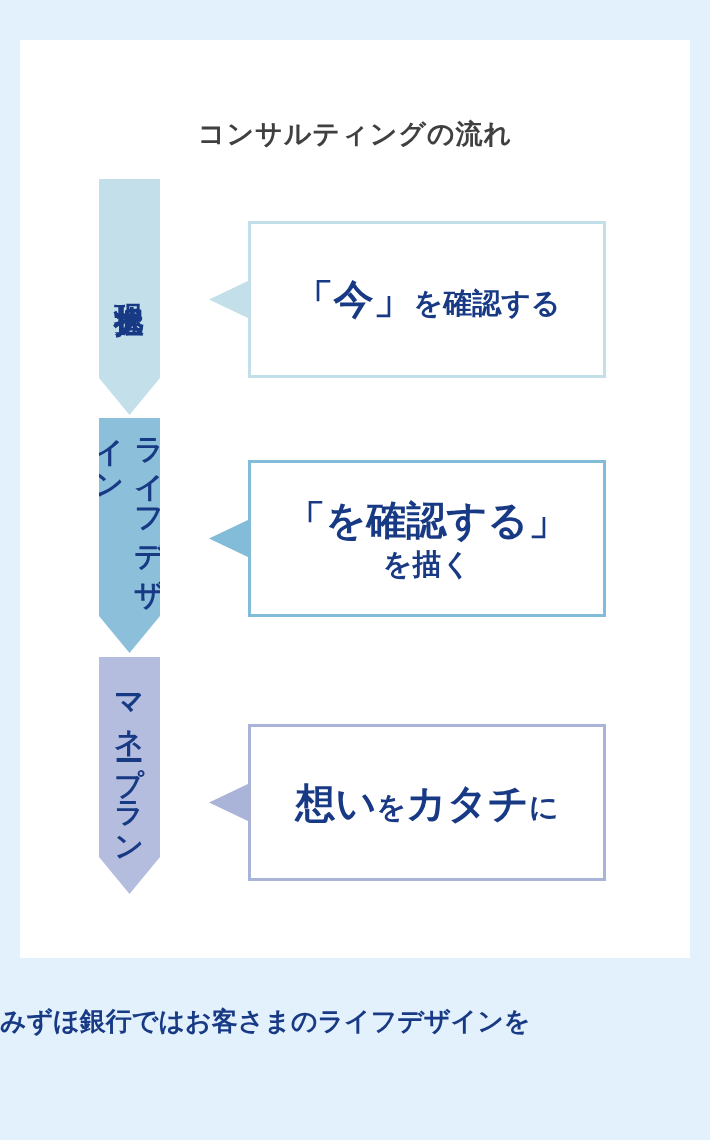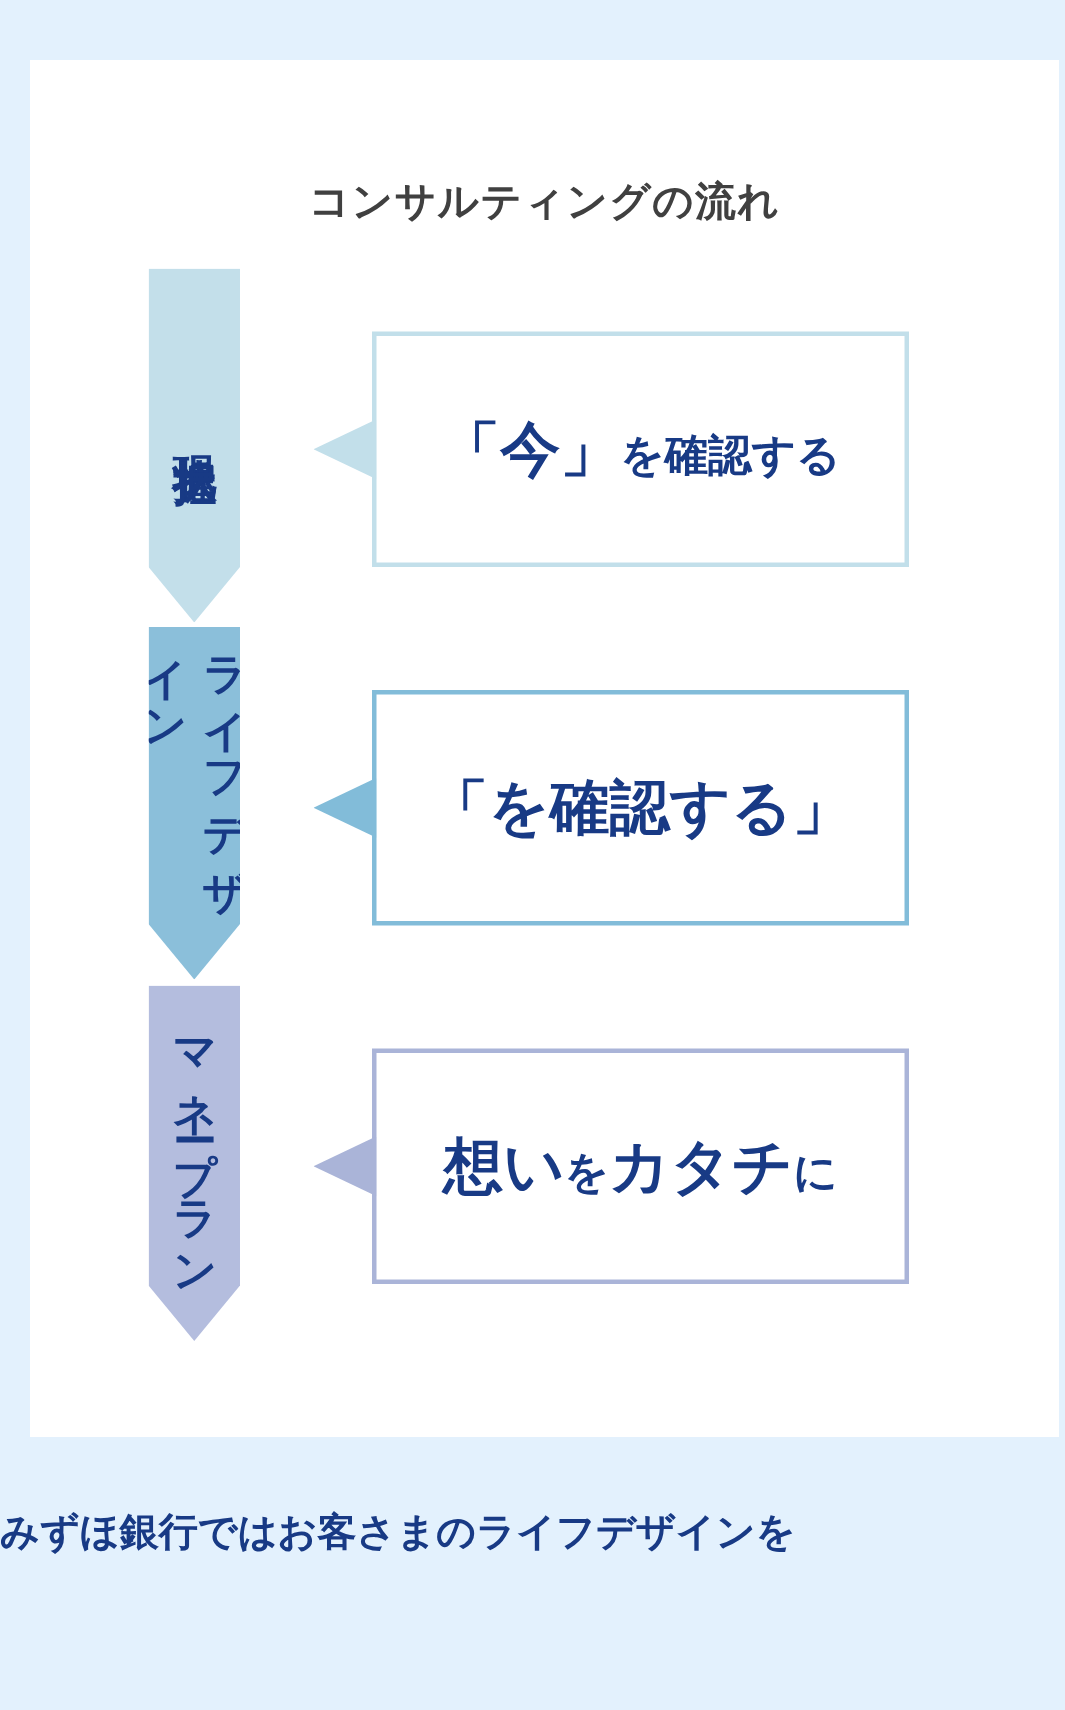--- a/index.html
+++ b/index.html
@@ -5,21 +5,20 @@
   html,body{margin:0;padding:0;}
   body{background:#e3f1fd;}
   .page{
     position:relative;width:710px;height:1140px;overflow:hidden;
     background:var(--background,#e3f1fd);
     font-family:"Liberation Sans",sans-serif;
   }
   .card{
     position:absolute;left:20px;top:40px;width:670px;height:918px;
     background:var(--card,#ffffff);
-    padding-left:16px;
   }
   .title{
     position:absolute;left:0;top:76px;width:100%;margin:0;
     text-align:center;font-size:27px;font-weight:600;
     color:var(--title-text,#404040);letter-spacing:1px;
   }
   .arrow{
     position:absolute;left:79px;width:61px;box-sizing:border-box;
     display:flex;justify-content:center;align-items:center;
     padding-bottom:26px;
@@ -34,21 +33,21 @@
     font-size:29px;font-weight:bold;letter-spacing:2px;
     color:var(--navy-text,#183a85);
   }
   .bubble{
     position:absolute;left:228px;width:358px;height:157px;box-sizing:border-box;
     background:#ffffff;border:3px solid var(--bubble-color);
     display:flex;flex-direction:column;justify-content:center;align-items:center;
   }
   .bubble-1{top:181px;font-family:Liberation Serif, serif;}
   .bubble-2{top:420px;}
-  .bubble-3{top:659px;}
+  .bubble-3{top:684px;}
   .bubble-tail{
     position:absolute;left:-42px;top:50%;margin-top:-20px;
     width:42px;height:40px;background:var(--bubble-color);
     clip-path:polygon(100% 0,0 50%,100% 100%);
   }
   .bubble-content{width:100%;}
   .bubble-line{
     text-align:center;font-weight:bold;line-height:1.3;
     color:var(--navy-text,#183a85);
   }
@@ -81,20 +80,21 @@
     <div class="bubble bubble-1" style="--arrow-color: #c3dfea; --bubble-color: #c2dfea;">
       <span class="bubble-tail"></span>
       <div class="bubble-content">
           <div class="bubble-line"><span class="seg-lg">「今」</span><span class="seg-sm">を確認する</span></div>
         </div>
     </div>
     <div class="bubble bubble-2" style="--arrow-color: #8bbfda; --bubble-color: #82bcd9;">
       <span class="bubble-tail"></span>
       <div class="bubble-content">
           <div class="bubble-line"><span class="seg-lg">「を確認する」</span></div>
+          <div class="bubble-line"><span class="seg-sm">を描く</span></div>
         </div>
     </div>
     <div class="bubble bubble-3" style="--arrow-color: #b4bdde; --bubble-color: #aab4d8;">
       <span class="bubble-tail"></span>
       <div class="bubble-content">
           <div class="bubble-line"><span class="seg-lg">想い</span><span class="seg-sm">を</span><span class="seg-lg">カタチ</span><span class="seg-sm">に</span></div>
         </div>
     </div>
 
   </div>

